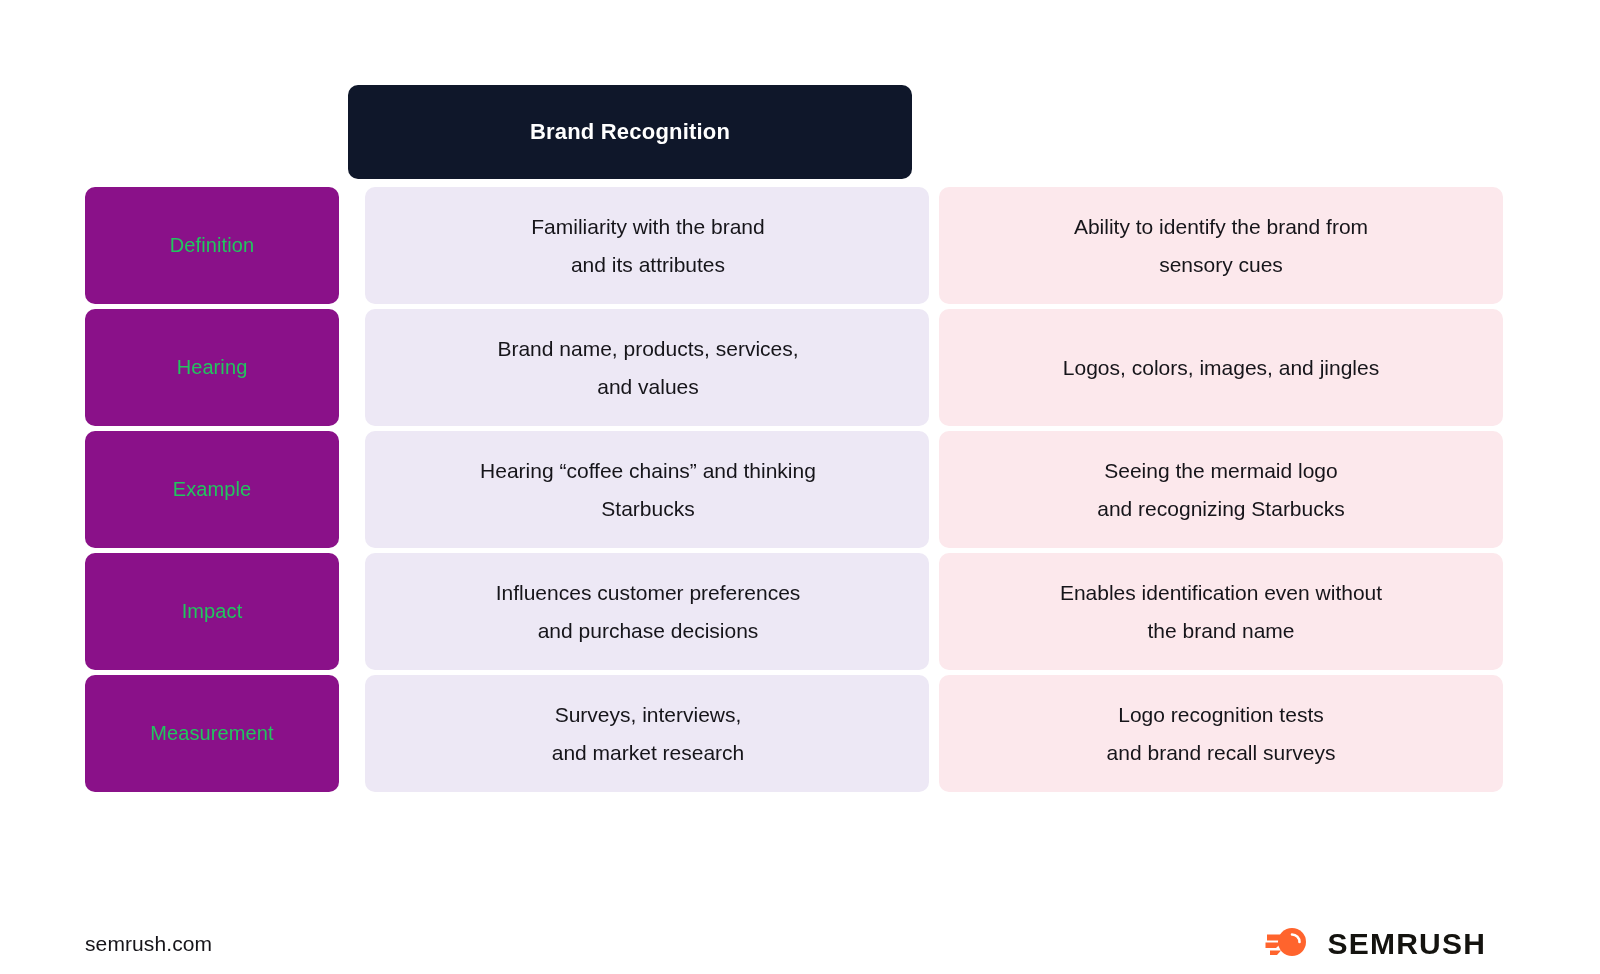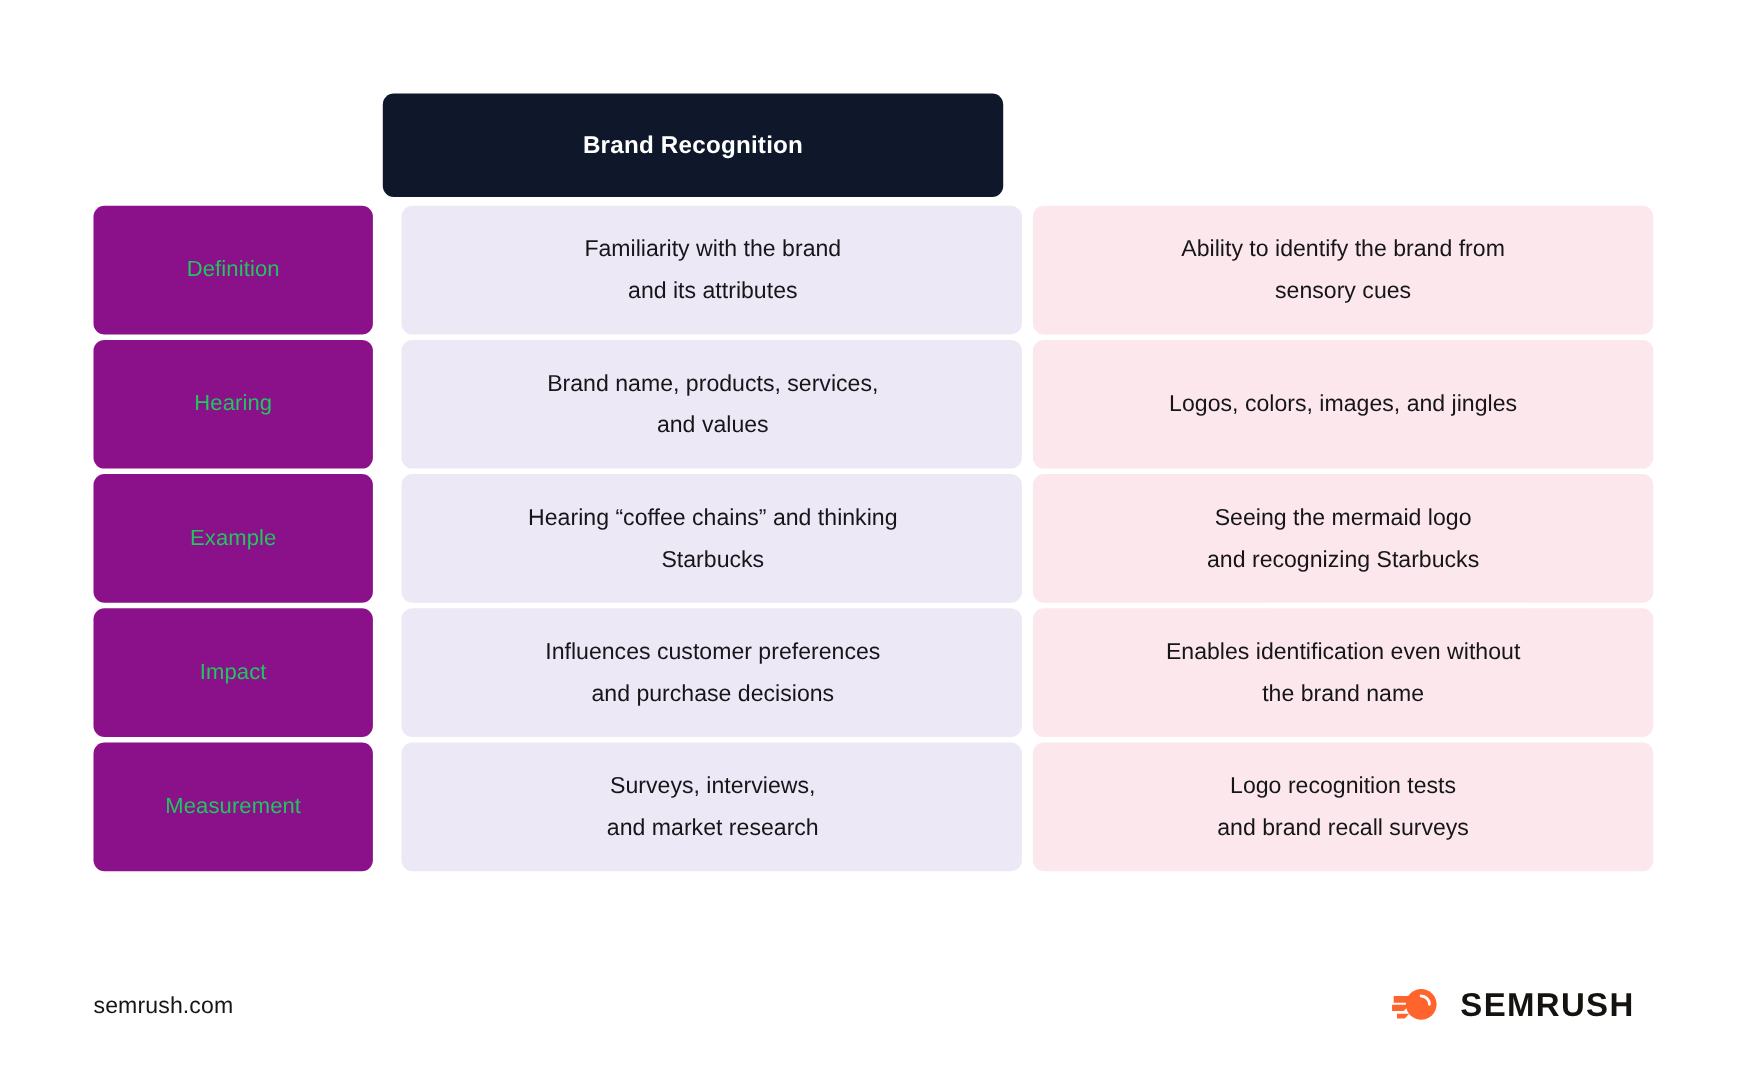--- a/index.html
+++ b/index.html
@@ -101,21 +101,21 @@
   }
   .body-awareness { background: #EDE8F5; margin-right: 10px; padding-left: 24px; }
   .body-recognition { background: #FCE8EC; }
 
   .cell-text { display: block; white-space: pre-line; }
 
   
   .footer {
     position: absolute;
     left: 85px;
-    top: 894px;
+    top: 923px;
     width: 1401px;
     height: 42px;
     display: flex;
     align-items: center;
     justify-content: space-between;
   }
   .footer-url {
     font-size: 21px;
     color: #16151a;
     font-weight: 400;

